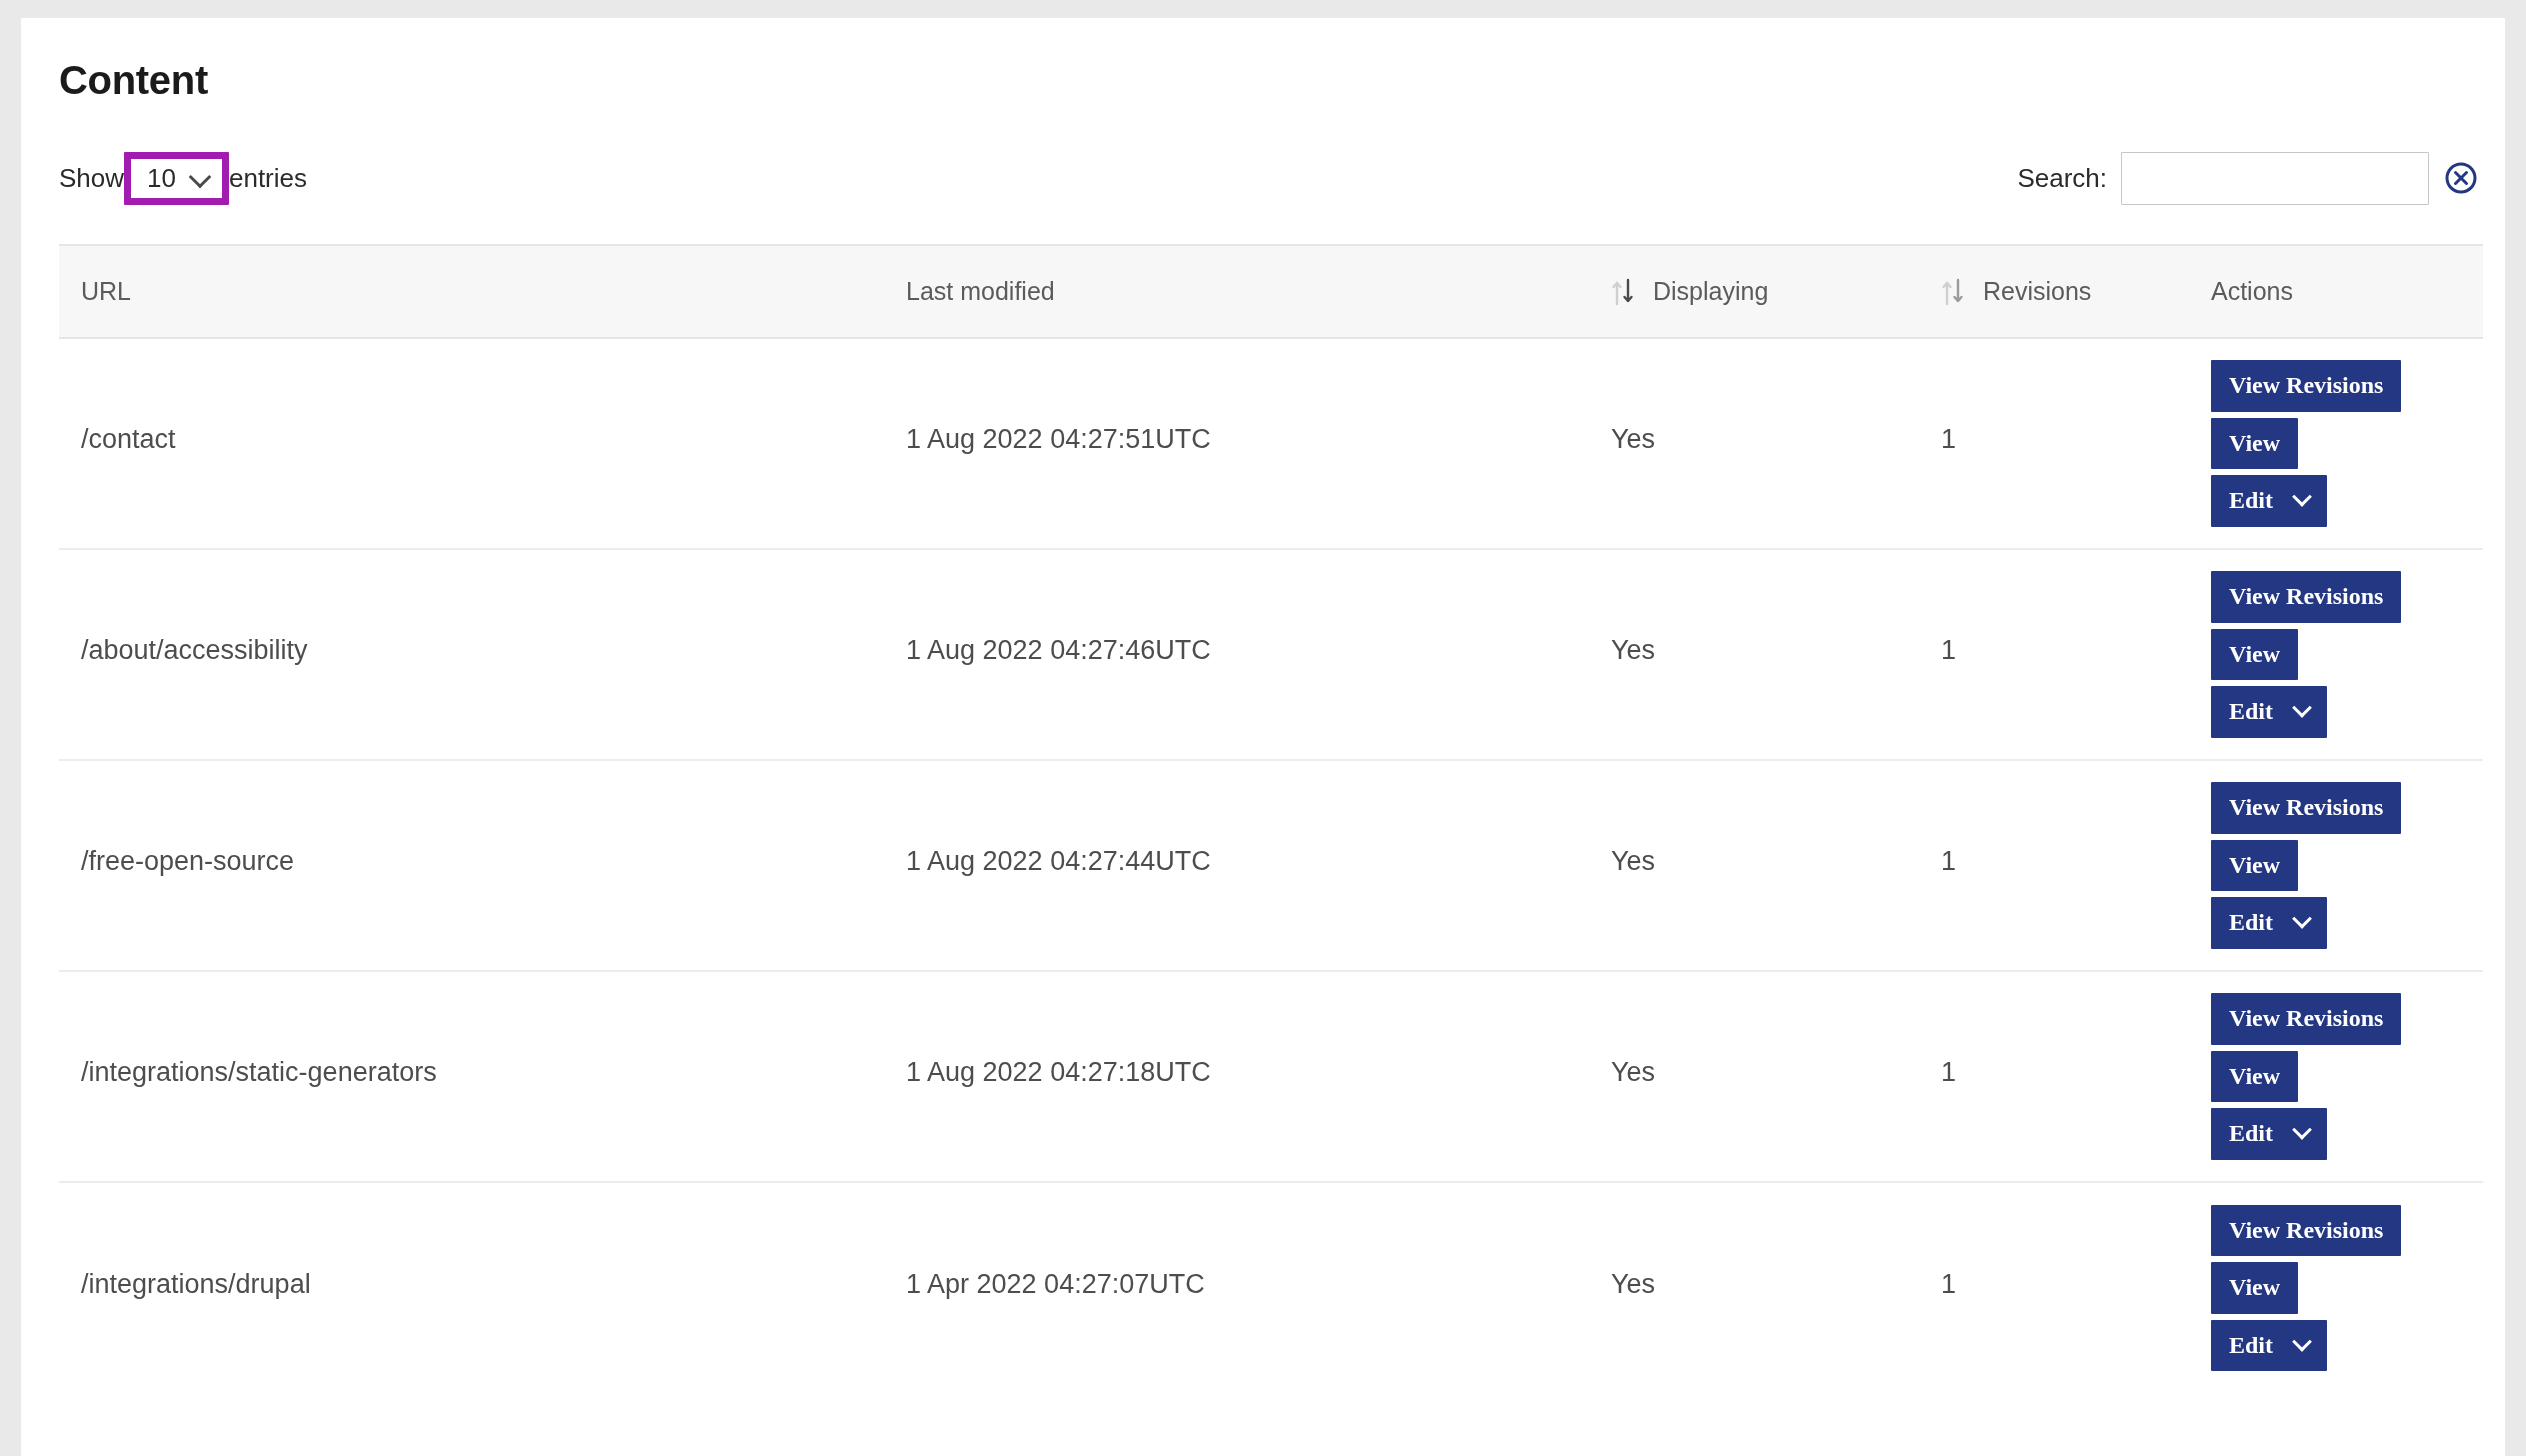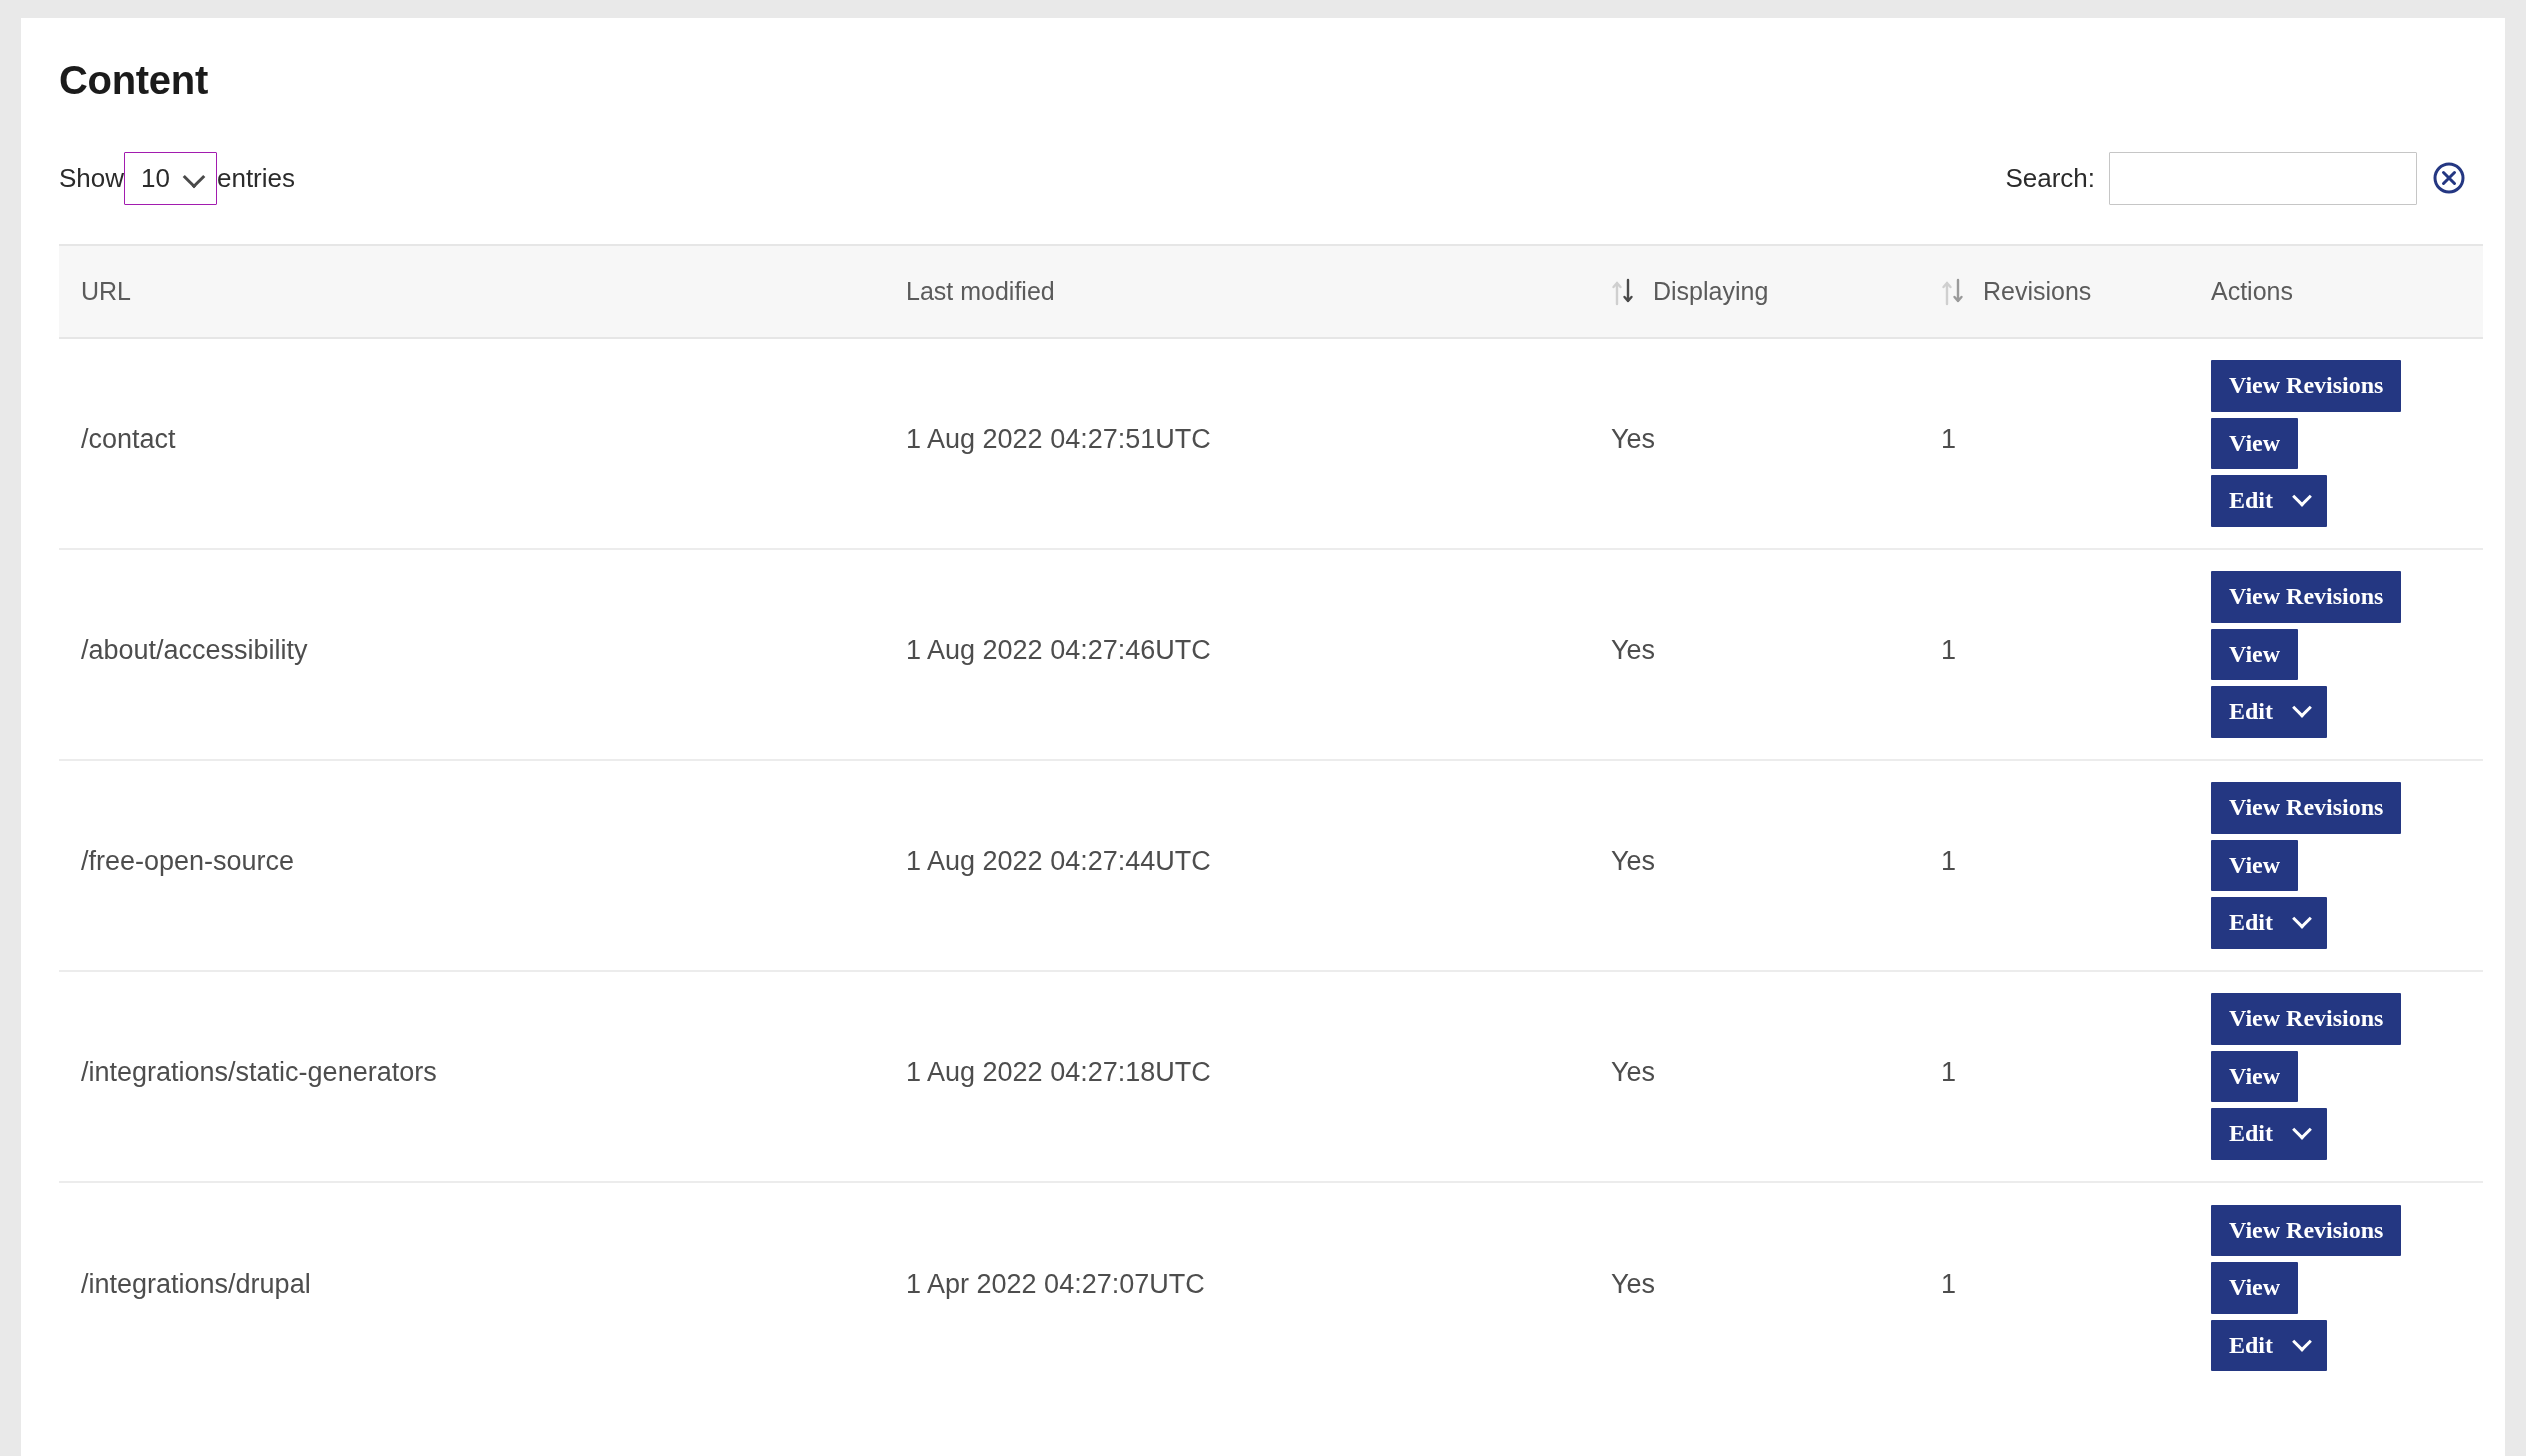--- a/index.html
+++ b/index.html
@@ -49,21 +49,21 @@
     height: 56px;
   }
   .length-label, .length-suffix {
     font-size: 26px;
     color: #2b2b2b;
   }
   .select-wrap {
     position: relative;
     display: inline-flex;
     align-items: center;
-    border: 1px solid #a21caf;
+    border: 7px solid #a21caf;
     background: #fff;
     height: 53px;
     padding: 0 46px 0 16px;
     border-radius: 1px;
   }
   .select-wrap .sel-value {
     font-size: 26px;
     color: #2b2b2b;
     line-height: 1;
   }
@@ -73,21 +73,21 @@
     top: 50%;
     width: 16px;
     height: 16px;
     margin-top: -9px;
     border-right: 3px solid #4a4a4a;
     border-bottom: 3px solid #4a4a4a;
     transform: rotate(45deg);
   }
   .search-control {
     position: absolute;
-    right: 16px;
+    right: 4px;
     top: 0;
     display: flex;
     align-items: center;
     gap: 14px;
     height: 56px;
   }
   .search-label {
     font-size: 26px;
     color: #2b2b2b;
   }

